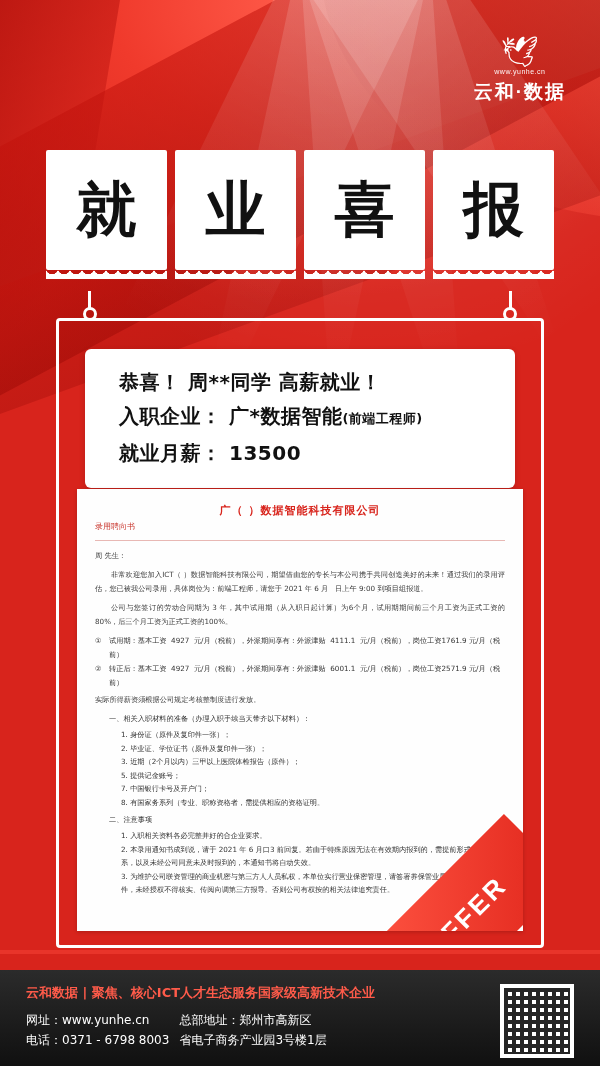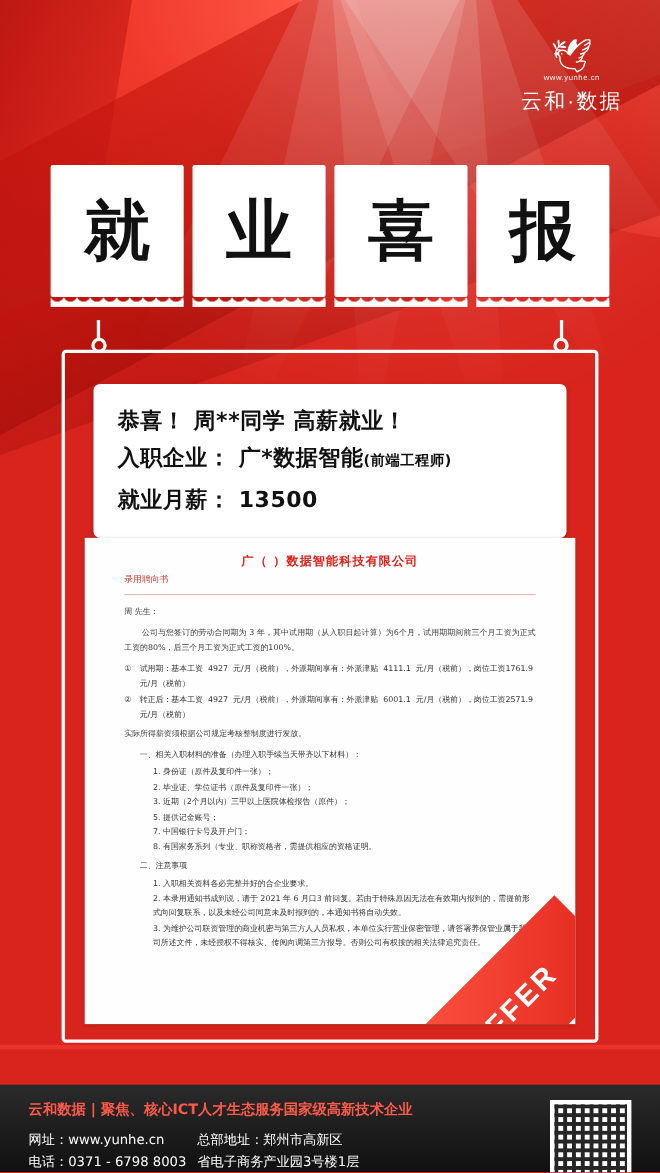--- a/index.html
+++ b/index.html
@@ -53,21 +53,21 @@
   }
 
   
   .logo {
     position: absolute; right: 34px; top: 38px;
     text-align: center; color: #fff;
     z-index: 6;
   }
   .logo .bird { font-size: 30px; line-height: 28px; color:#fff; display:block; }
   .logo .url { font-size: 7px; letter-spacing: .5px; opacity: .95; display:block; margin-top:2px;}
-  .logo .name { font-size: 19px; font-weight: normal; letter-spacing: 2px; display:block; margin-top: 4px;}
+  .logo .name { font-size: 19px; font-weight: bold; letter-spacing: 2px; display:block; margin-top: 4px;}
 
   
   .title-wrap {
     position: absolute; top: 150px; left: 46px; right: 46px;
     display: flex; justify-content: space-between; gap: 8px;
     z-index: 5;
   }
   .title-card {
     flex: 1;
     background: #fff;
@@ -105,39 +105,39 @@
   .pin-line {
     position: absolute; top: -30px; width: 3px; height: 18px; background: #fff;
   }
   .pin-line.l { left: 29px; }
   .pin-line.r { right: 29px; }
 
   
   .info-box {
     position: absolute; top: 28px; left: 26px; right: 26px;
     background: #fff; border-radius: 6px;
-    padding: 16px 22px 18px 22px;
+    padding: 16px 22px 18px 34px;
     box-shadow: 0 2px 6px rgba(0,0,0,.15);
   }
   .info-line {
     font-size: 20px; font-weight: bold; color: #111;
     line-height: 34px; letter-spacing: .5px;
     font-family: "DejaVu Sans", sans-serif;
     white-space: nowrap;
   }
   .info-line .sub { font-size: 13px; font-weight: bold; }
 
   
   .letter {
     position: absolute;
     top: 168px; left: 18px; right: 18px; bottom: 14px;
     background: #fefefe;
     overflow: hidden;
     box-shadow: 0 1px 4px rgba(0,0,0,.2);
-    padding: 14px 36px;
+    padding: 14px 18px;
     color: #333;
     font-family: "DejaVu Sans", sans-serif;
   }
   .letter h1 {
     text-align: center; font-size: 11px; color: #d8241c; font-weight: bold;
     letter-spacing: 1px; margin-bottom: 3px;
   }
   .letter h2 { text-align:left; font-size: 8px; color:#c8332a; font-weight: normal; margin-bottom: 8px;}
   .letter .rule { height: 1px; background:#e8b8b4; margin: 5px 0 8px; }
   .letter p {
@@ -159,21 +159,21 @@
     transform: rotate(-45deg);
     transform-origin: 100% 100%;
     color: #fff;
     display: flex; align-items: center; justify-content: center;
     font-size: 26px; font-weight: bold; letter-spacing: 3px;
     font-family: "Liberation Sans", sans-serif;
   }
 
   
   .footer {
-    position: absolute; left: 0; right: 0; bottom: 0; height: 80px;
+    position: absolute; left: 0; right: 0; bottom: 0; height: 96px;
     background: linear-gradient(180deg,#2b2b2b,#101010);
     color: #fff; z-index: 7;
     padding: 14px 26px;
   }
   .footer .head {
     color: #ff5b4a; font-size: 13px; font-weight: bold; margin-bottom: 8px;
     font-family: "DejaVu Sans", sans-serif;
   }
   .footer .cols { display: flex; gap: 10px; }
   .footer .row { font-size: 12px; line-height: 20px; font-family: "DejaVu Sans", sans-serif; }
@@ -234,20 +234,21 @@
         <span>就业月薪：</span>
         <span>13500</span>
       </div>
     </div>
 
     <div class="letter">
       <h1>广（      ）数据智能科技有限公司</h1>
       <h2>录用聘向书</h2>
       <div class="rule"></div>
       <p>周          先生：</p>
+      <p class="indent">非常欢迎您加入ICT（      ）数据智能科技有限公司，期望借由您的专长与本公司携手共同创造美好的未来！通过我们的录用评估，您已被我公司录用，具体岗位为：前端工程师，请您于 2021 年 6 月&nbsp;&nbsp;&nbsp;日上午 9:00 到项目组报道。</p>
       <p class="indent">公司与您签订的劳动合同期为 3 年，其中试用期（从入职日起计算）为6个月，试用期期间前三个月工资为正式工资的80%，后三个月工资为正式工资的100%。</p>
       <div class="itemrow">
         <span class="bullet">①</span>
         <span>试用期：基本工资&nbsp;&nbsp;4927&nbsp;&nbsp;元/月（税前），外派期间享有：外派津贴&nbsp;&nbsp;4111.1&nbsp;&nbsp;元/月（税前），岗位工资1761.9 元/月（税前）</span>
       </div>
       <div class="itemrow">
         <span class="bullet">②</span>
         <span>转正后：基本工资&nbsp;&nbsp;4927&nbsp;&nbsp;元/月（税前），外派期间享有：外派津贴&nbsp;&nbsp;6001.1&nbsp;&nbsp;元/月（税前），岗位工资2571.9 元/月（税前）</span>
       </div>
       <p style="margin-top:3px">实际所得薪资须根据公司规定考核整制度进行发放。</p>

